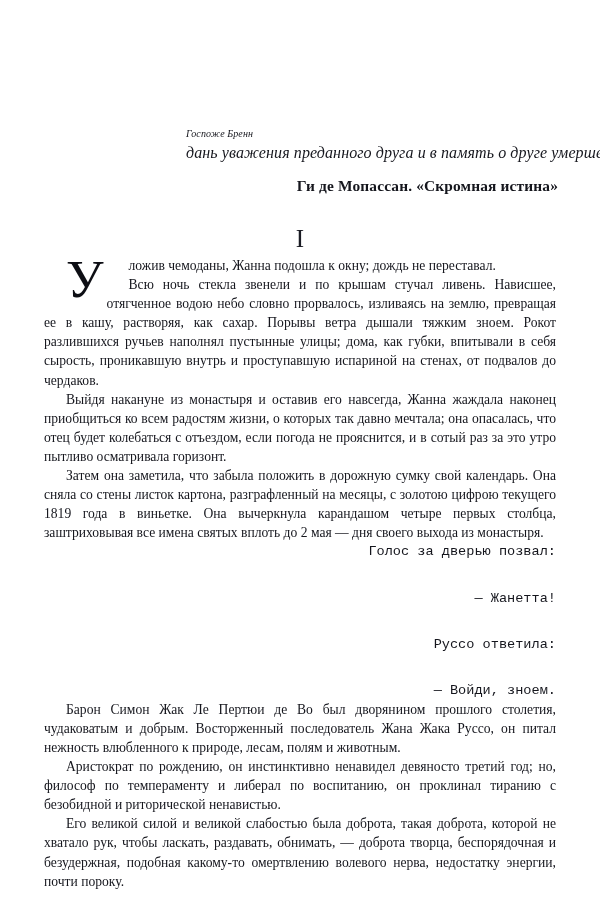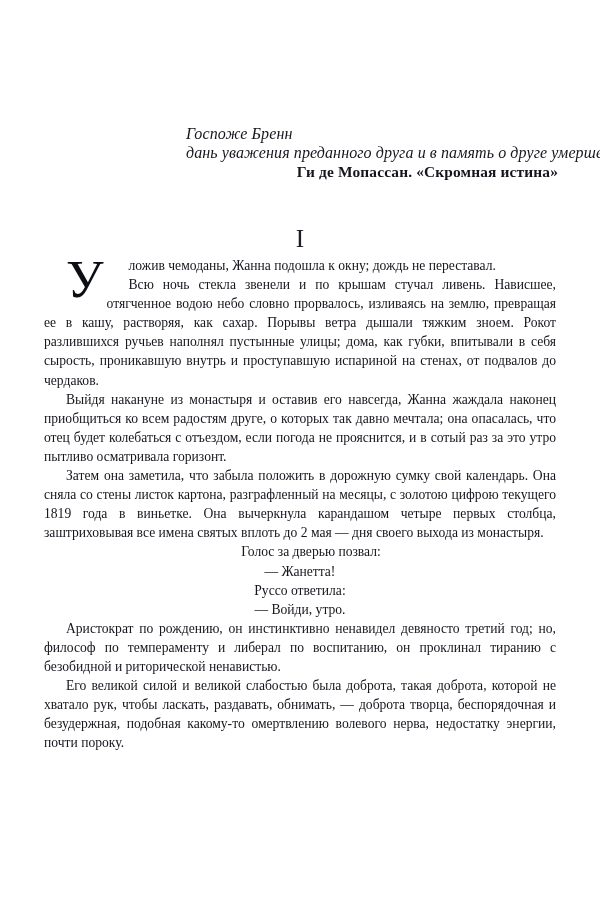--- a/index.html
+++ b/index.html
@@ -27,30 +27,31 @@
 
   
   .epigraph {
     position: absolute;
     left: 186px;
     top: 124px;
     width: 372px;
   }
   .epigraph-line {
     font-style: italic;
-    font-size: 16px;
+    font-size: 10px;
     line-height: 19px;
     letter-spacing: 0.1px;
     color: #15161d;
     white-space: nowrap;
   }
   .epigraph-line.second {
     font-size: 16px;
   }
   .attribution {
+    margin-top: 14px;
     text-align: right;
     font-weight: bold;
     font-size: 15.4px;
     line-height: 20px;
     letter-spacing: 0.15px;
     color: #15161d;
   }
 
   
   .chapter-number {
@@ -78,61 +79,64 @@
     font-size: 13.6px;
     line-height: 19.1px;
     text-align: justify;
     text-indent: 22px;
     color: #15161d;
     hyphens: manual;
   }
 
   .body-text p.no-indent {
     text-indent: 0;
+    margin-top: 27px;
   }
 
   
   .first-para {
     position: relative;
   }
   .first-para::first-letter {
     float: left;
     font-size: 53px;
     line-height: 43px;
     padding: 0 3px 0 0;
     margin-top: 2px;
     font-weight: normal;
     color: #0d0e14;
     font-family: "Liberation Serif", "DejaVu Serif", serif;
   }
 
   
   .body-text p.short {
-    text-align: center;
+    text-align: right;
+    font-family: Liberation Mono, monospace;
   }
 </style>
 </head>
 <body>
 
 <div class="page">
 
   <div class="epigraph">
     <div class="epigraph-line">Госпоже Бренн</div>
     <div class="epigraph-line second">дань уважения преданного друга и в память о друге умершем.</div>
     <div class="attribution">Ги де Мопассан. «Скромная истина»</div>
   </div>
 
   <div class="chapter-number">I</div>
 
   <div class="body-text">
     <p class="first-para">Уложив чемоданы, Жанна подошла к окну; дождь не переставал.</p>
     <p>Всю ночь стекла звенели и по крышам стучал ливень. Нависшее, отягченное водою небо словно прорвалось, изливаясь на землю, превращая ее в кашу, растворяя, как сахар. Порывы ветра дышали тяжким зноем. Рокот разлившихся ручьев наполнял пустынные улицы; дома, как губки, впитывали в себя сырость, проникавшую внутрь и проступавшую испариной на стенах, от подвалов до чердаков.</p>
-    <p>Выйдя накануне из монастыря и оставив его навсегда, Жанна жаждала наконец приобщиться ко всем радостям друге, о которых так давно мечтала; она опасалась, что отец будет колебаться с отъездом, если погода не прояснится, и в сотый раз за это утро пытливо осматривала горизонт.</p>
+    <p>Выйдя накануне из монастыря и оставив его навсегда, Жанна жаждала наконец приобщиться ко всем радостям жизни, о которых так давно мечтала; она опасалась, что отец будет колебаться с отъездом, если погода не прояснится, и в сотый раз за это утро пытливо осматривала горизонт.</p>
     <p>Затем она заметила, что забыла положить в дорожную сумку свой календарь. Она сняла со стены листок картона, разграфленный на месяцы, с золотою цифрою текущего 1819 года в виньетке. Она вычеркнула карандашом четыре первых столбца, заштриховывая все имена святых вплоть до 2 мая — дня своего выхода из монастыря.</p>
     <p class="short">Голос за дверью позвал:</p>
     <p class="short no-indent">— Жанетта!</p>
     <p class="short no-indent">Руссо ответила:</p>
-    <p class="short no-indent">— Войди, утро.</p>
+    <p class="short no-indent">— Войди, зноем.</p>
+    <p>Барон Симон Жак Ле Пертюи де Во был дворянином прошлого столетия, чудаковатым и добрым. Восторженный последователь Жана Жака Руссо, он питал нежность влюбленного к природе, лесам, полям и животным.</p>
     <p>Аристократ по рождению, он инстинктивно ненавидел девяносто третий год; но, философ по темпераменту и либерал по воспитанию, он проклинал тиранию с безобидной и риторической ненавистью.</p>
     <p>Его великой силой и великой слабостью была доброта, такая доброта, которой не хватало рук, чтобы ласкать, раздавать, обнимать, — доброта творца, беспорядочная и безудержная, подобная какому-то омертвлению волевого нерва, недостатку энергии, почти пороку.</p>
   </div>
 
 </div>
 
 </body></html>

